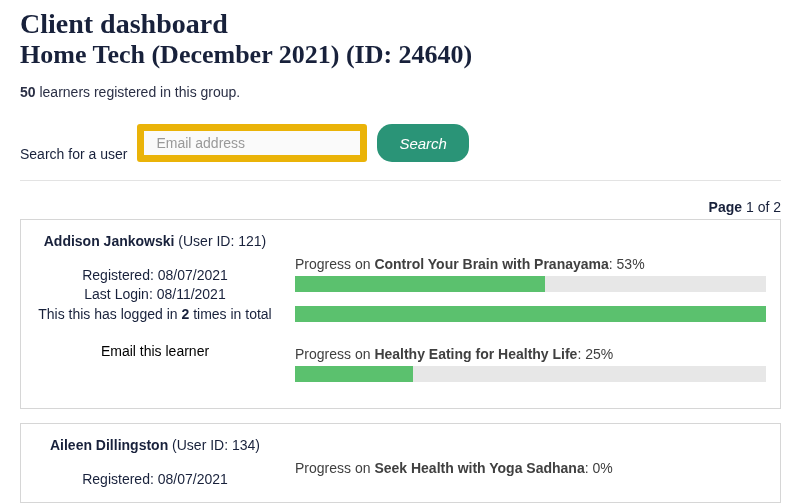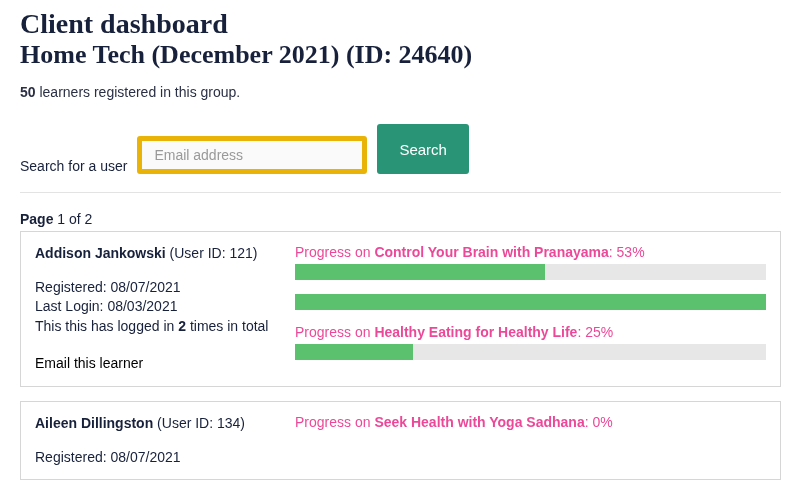--- a/index.html
+++ b/index.html
@@ -35,80 +35,84 @@
     gap: 10px;
     margin-bottom: 18px;
   }
   .search-label {
     font-size: 14px;
     color: #18213b;
   }
   .search-input {
     width: 230px;
     height: 38px;
-    border: 5px solid #eab308;
+    border: 7px solid #eab308;
     background: #fafafa;
     border-radius: 3px;
     padding: 0 12px;
     font-size: 14px;
     color: #555;
   }
   .search-input::placeholder { color: #999; }
   .search-btn {
-    height: 50px;
+    height: 38px;
     padding: 0 22px;
     background: #2a9477;
     color: #fff;
     border: none;
-    border-radius: 3px;
+    border-radius: 15px;
     font-size: 15px;
     cursor: pointer;
+    font-style: italic;
   }
   hr.divider {
     border: none;
     border-top: 1px solid #e3e3e3;
     margin-bottom: 18px;
   }
   .page-indicator {
     font-size: 14px;
     color: #18213b;
     margin-bottom: 4px;
+    text-align: right;
   }
   .page-indicator .bold { font-weight: bold; }
   .user-card {
     border: 1px solid #d6d6d6;
     padding: 12px 14px;
     margin-bottom: 14px;
     display: flex;
     gap: 20px;
   }
   .user-left {
     width: 240px;
     flex-shrink: 0;
     font-size: 14px;
     color: #18213b;
     line-height: 1.4;
+    text-align: center;
   }
   .user-left .name { font-weight: bold; }
   .user-left .uid { font-weight: normal; }
   .user-left .spacer { height: 14px; }
   .user-left .login-count .bold { font-weight: bold; }
   .user-left .email-link {
     margin-top: 18px;
     display: inline-block;
     font-size: 14px;
     color: #000000;
     cursor: pointer;
   }
   .user-right { flex: 1; }
   .progress-block { margin-bottom: 14px; }
   .progress-label {
     font-size: 14px;
-    color: #ec4899;
+    color: #404040;
     margin-bottom: 4px;
+    margin-top: 24px;
   }
   .progress-label .bold { font-weight: bold; }
   .progress-bar {
     width: 100%;
     height: 16px;
     background: #e7e7e7;
   }
   .progress-fill {
     height: 100%;
     background: #5bc16e;
@@ -131,21 +135,21 @@
 </div>
 
 <hr class="divider">
 
 <p class="page-indicator">
   <span class="bold">Page</span><span> 1 of 2</span>
 </p>
 
 <div id="users-container">
     <div class="user-card">
-      <div class="user-left"><div><span class="name">Addison Jankowski</span><span class="uid"> (User ID: 121)</span></div><div class="spacer"></div><div>Registered: 08/07/2021</div><div>Last Login: 08/03/2021</div><div class="login-count"><span>This this has logged in </span><span class="bold">2</span><span> times in total</span></div><a class="email-link">Email this learner</a></div>
+      <div class="user-left"><div><span class="name">Addison Jankowski</span><span class="uid"> (User ID: 121)</span></div><div class="spacer"></div><div>Registered: 08/07/2021</div><div>Last Login: 08/11/2021</div><div class="login-count"><span>This this has logged in </span><span class="bold">2</span><span> times in total</span></div><a class="email-link">Email this learner</a></div>
       <div class="user-right">
         <div class="progress-block">
           <div class="progress-label"><span>Progress on </span><span class="bold">Control Your Brain with Pranayama</span><span>: 53%</span></div>
           <div class="progress-bar">
             <div class="progress-fill" style="width: 53%;"></div>
           </div>
         </div>
         <div class="progress-block">
           <div class="progress-bar">
             <div class="progress-fill" style="width: 100%;"></div>

